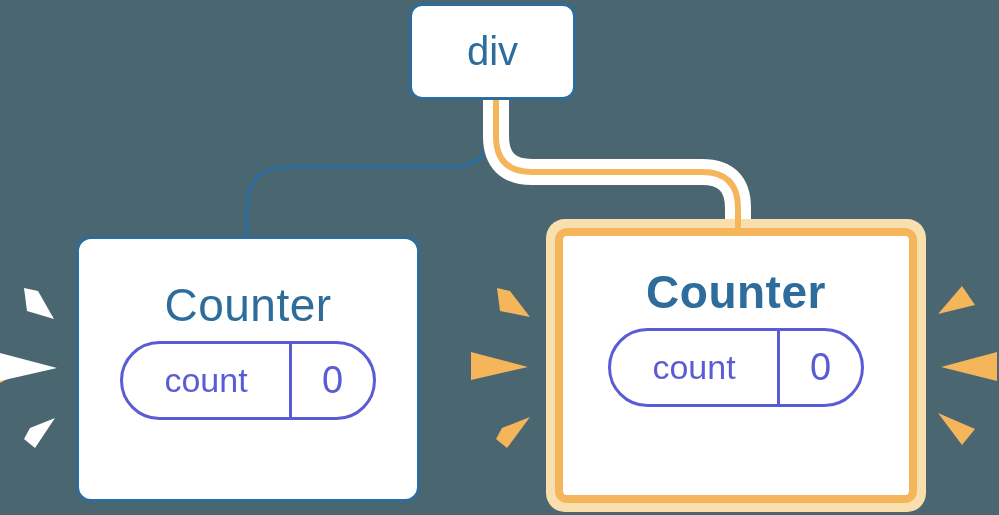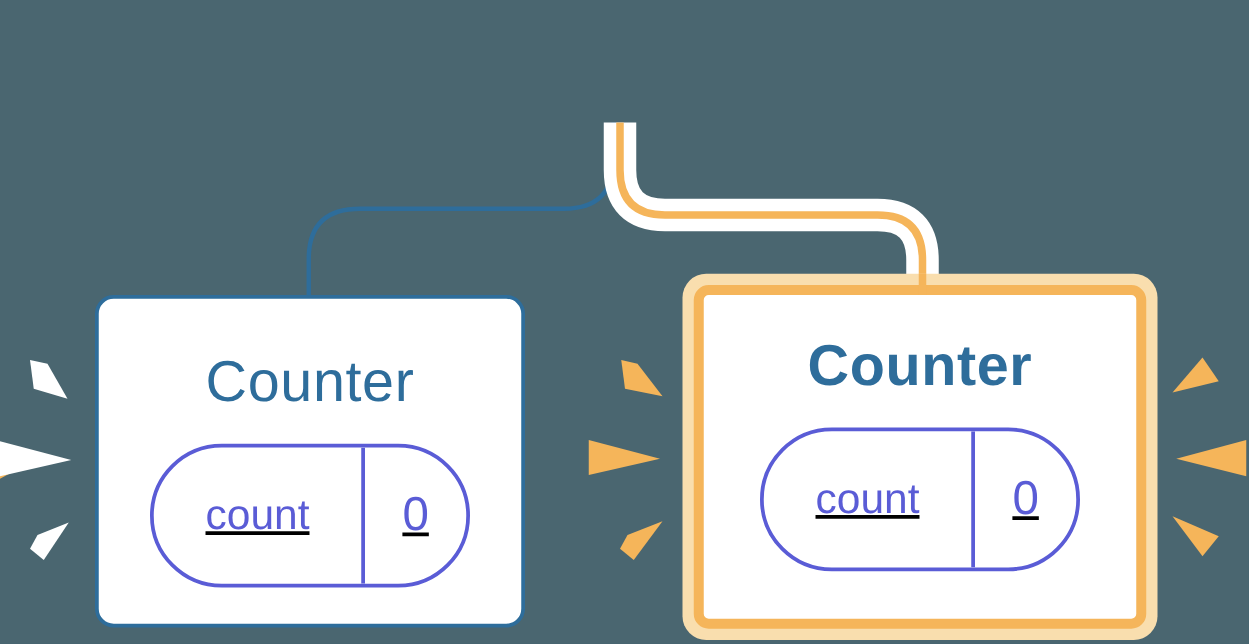--- a/index.html
+++ b/index.html
@@ -95,28 +95,27 @@
 
   .card-title{
     font-size:46px;
     line-height:40px;
     color:var(--color-blue);
     letter-spacing:0.5px;
   }
   .card-title.bold{font-weight:bold;}
 
   .state-pill{
-    margin-top:30px;
-    width:256px;height:115px;
+    margin-top:16px;
+    width:256px;height:79px;
     border:3px solid var(--color-indigo);
     border-radius:60px;
     display:flex;
     overflow:hidden;
     background:var(--color-card-bg);
-    text-decoration:underline;
   }
   .state-key-cell{
     flex:1;
     display:flex;align-items:center;justify-content:center;
     font-size:34px;
     color:var(--color-indigo);
   }
   .state-value-cell{
     width:84px;
     border-left:3px solid var(--color-indigo);
@@ -145,20 +144,23 @@
 
     <polygon class="spark-orange" points="497,288 510,291 530,317 500,311"></polygon>
     <polygon class="spark-orange" points="471,352 471,380 528,367"></polygon>
     <polygon class="spark-orange" points="496,439 507,448 530,417 502,428"></polygon>
 
     <polygon class="spark-orange" points="962,286 975,305 938,314"></polygon>
     <polygon class="spark-orange" points="997,352 997,381 941,367"></polygon>
     <polygon class="spark-orange" points="938,413 975,429 962,445"></polygon>
   </svg>
 
+  <div class="root-node">
+    <span>div</span>
+  </div>
 
   <div class="card-left">
     <div class="card-title">Counter</div>
     <div class="state-pill">
       <div class="state-key-cell">count</div>
       <div class="state-value-cell">0</div>
     </div>
   </div>
 
   <div class="card-right-outer">

